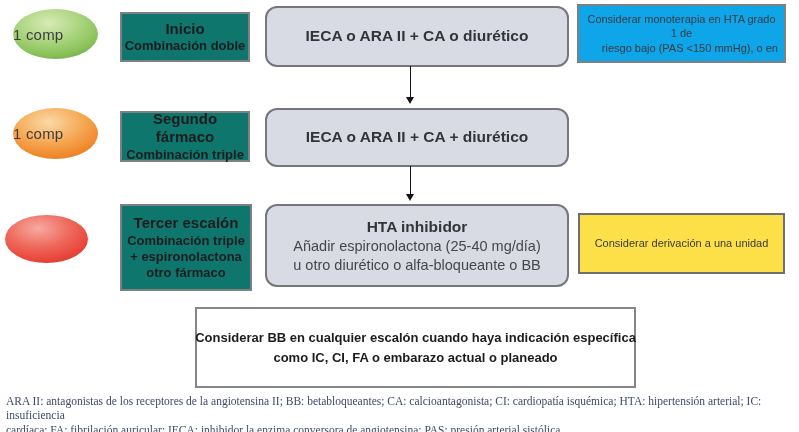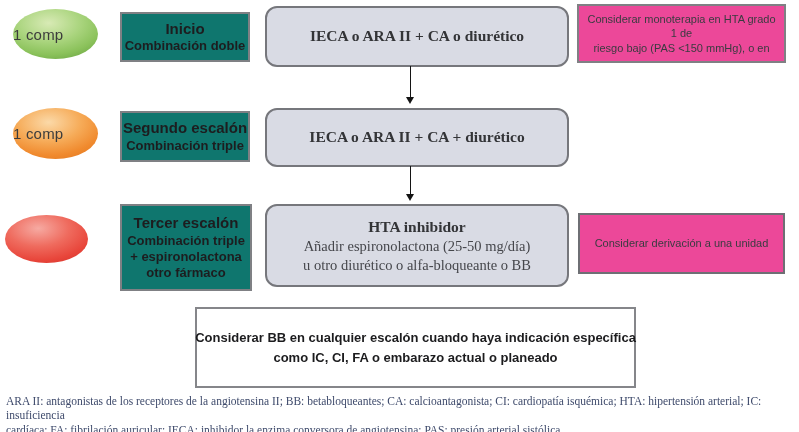--- a/index.html
+++ b/index.html
@@ -14,28 +14,28 @@
   .pill.red{background:radial-gradient(ellipse 98% 98% at 40% 28%, #f6aaa2 0%, #ef6b5e 38%, #e8453a 68%, #cb2e26 100%);}
   .pill.front{border:2px solid #ffffff;}
   .pill-label{font-size:15px;color:#3c3c3c;letter-spacing:.2px;}
   
   .step-box{position:absolute;background:#0f766e;border:2px solid #7f8084;display:flex;flex-direction:column;
     align-items:center;justify-content:center;text-align:center;line-height:1.25;}
   .step-title{font-weight:bold;font-size:15px;color:#1d1d1f;}
   .step-line{font-weight:bold;font-size:13px;color:#1d1d1f;}
   
   .main-box{position:absolute;background:#d9dbe4;border:2px solid #76777c;border-radius:12px;
-    display:flex;flex-direction:column;align-items:center;justify-content:center;text-align:center;line-height:1.3;font-family:Liberation Serif, serif;}
+    display:flex;flex-direction:column;align-items:center;justify-content:center;text-align:center;line-height:1.3;}
   .main-title{font-weight:bold;font-size:15.5px;color:#333437;}
   .main-body{font-size:14.5px;color:#45464b;}
   
   .note-box{position:absolute;display:flex;flex-direction:column;align-items:center;justify-content:center;
     text-align:center;line-height:1.3;padding:3px 6px;box-sizing:border-box;}
-  .note-box.white{background:#ec4899;border:2px solid #7f8084;}
-  .note-box.grey{background:#ec4899;border:2px solid #6e6f74;}
+  .note-box.white{background:#0ea5e9;border:2px solid #7f8084;align-items:flex-end;}
+  .note-box.grey{background:#fde047;border:2px solid #6e6f74;}
   .note-line{font-size:11px;color:#3a3b40;}
   
   .bottom-box{position:absolute;background:#ffffff;border:2px solid #85868a;display:flex;flex-direction:column;
     align-items:center;justify-content:center;text-align:left;line-height:1.5;}
   .bottom-line{font-weight:bold;font-size:13px;color:#1c1c1e;white-space:nowrap;}
   
   .arrow{position:absolute;width:9px;}
   .arrow .shaft{position:absolute;left:3.5px;top:0;bottom:5px;width:1.6px;background:#141414;}
   .arrow .head{position:absolute;bottom:0;left:0;width:0;height:0;
     border-left:4.5px solid transparent;border-right:4.5px solid transparent;border-top:7px solid #141414;}
@@ -65,42 +65,42 @@
 
   <div class="arrow" style="left:406px;top:66px;height:38px">
     <i class="shaft"></i>
       <i class="head"></i>
   </div>
 
   <div class="pill orange" style="left:13px;top:108px;width:85px;height:51px">
     <span class="pill-label">1 comp</span>
   </div>
   <div class="step-box" style="left:120px;top:111px;width:126px;height:47px">
-    <div class="step-title">Segundo escalón</div>
+    <div class="step-title">Segundo fármaco</div>
     <div class="step-line">Combinación triple</div>
   </div>
   <div class="main-box" style="left:265px;top:108px;width:300px;height:55px">
     <div class="main-title">IECA o ARA II + CA + diurético</div>
   </div>
 
   <div class="arrow" style="left:406px;top:166px;height:35px">
     <i class="shaft"></i>
       <i class="head"></i>
   </div>
 
   <div class="pill red back" style="left:5px;top:215px;width:83px;height:48px"></div>
   <div class="step-box" style="left:120px;top:204px;width:128px;height:83px">
     <div class="step-title">Tercer escalón</div>
     <div class="step-line">Combinación triple</div>
     <div class="step-line">+ espironolactona</div>
     <div class="step-line">otro fármaco</div>
   </div>
   <div class="main-box" style="left:265px;top:204px;width:300px;height:79px">
     <div class="main-title">HTA inhibidor</div>
-    <div class="main-body">Añadir espironolactona (25-50 mg/día)</div>
+    <div class="main-body">Añadir espironolactona (25-40 mg/día)</div>
     <div class="main-body">u otro diurético o alfa-bloqueante o BB</div>
   </div>
   <div class="note-box grey" style="left:578px;top:213px;width:207px;height:61px">
     <div class="note-line">Considerar derivación a una unidad</div>
   </div>
 
   <div class="bottom-box" style="left:195px;top:307px;width:437px;height:77px">
     <div class="bottom-line">Considerar BB en cualquier escalón cuando haya indicación específica</div>
     <div class="bottom-line">como IC, CI, FA o embarazo actual o planeado</div>
   </div>

